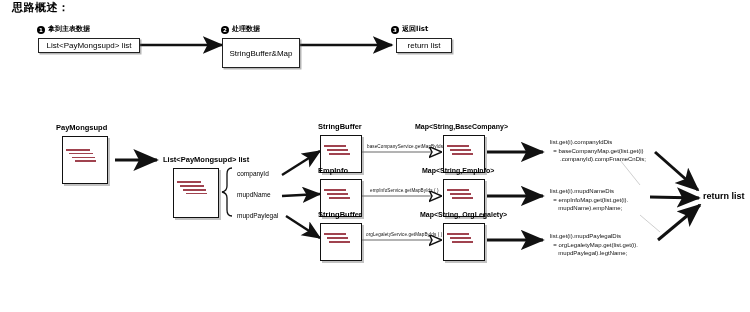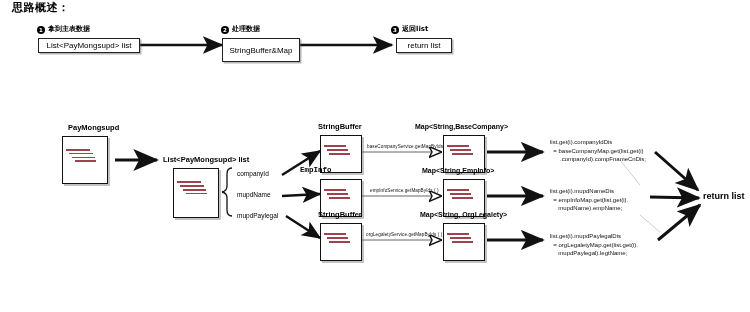--- a/index.html
+++ b/index.html
@@ -141,32 +141,32 @@
   <div class="tx step-label cn" style="left:37px;top:26px;">
     <span class="badge">1</span><span class="txt">拿到主表数据</span>
   </div>
   <div class="topbox" style="left:38px;top:38px;width:102px;height:15px;">
     <span>List&lt;PayMongsupd&gt; list</span>
   </div>
 
   <div class="tx step-label cn" style="left:221px;top:26px;">
     <span class="badge">2</span><span class="txt">处理数据</span>
   </div>
-  <div class="topbox" style="left:222px;top:38px;width:78px;height:24px;">
+  <div class="topbox" style="left:222px;top:38px;width:78px;height:30px;">
     <span>StringBuffer&amp;Map</span>
   </div>
 
   <div class="tx step-label cn" style="left:391px;top:26px;">
     <span class="badge">3</span><span class="txt">返回list</span>
   </div>
   <div class="topbox" style="left:396px;top:38px;width:56px;height:15px;">
     <span>return list</span>
   </div>
 
-  <div class="tx boxlabel" style="left:68px;top:124px;">PayMongsupd</div>
+  <div class="tx boxlabel" style="left:56px;top:124px;">PayMongsupd</div>
   <div class="doc" style="left:62px;top:136px;width:46px;height:48px;">
     <div class="rows">
       <div class="r a"></div>
         <div class="r b"></div>
         <div class="r c"></div>
         <div class="r d"></div>
     </div>
   </div>
 
   <div class="tx boxlabel" style="left:163px;top:156px;">List&lt;PayMongsupd&gt; list</div>
@@ -195,21 +195,21 @@
   <div class="tx boxlabel" style="left:415px;top:123px;font-size:7px;">Map&lt;String,BaseCompany&gt;</div>
   <div class="doc" style="left:443px;top:135px;width:42px;height:38px;">
     <div class="rows">
       <div class="r a"></div>
         <div class="r b"></div>
         <div class="r c"></div>
     </div>
   </div>
   <div class="tx expr" style="left:550px;top:138px;"><span>list.get(i).companyIdDis</span><br><span>  = baseCompanyMap.get(list.get(i)</span><br><span>      .companyId).compFnameCnDis;</span></div>
 
-  <div class="tx boxlabel" style="left:300px;top:167px;font-family:Liberation Mono, monospace;">EmpInfo</div>
+  <div class="tx boxlabel" style="left:318px;top:167px;">EmpInfo</div>
   <div class="doc" style="left:320px;top:179px;width:42px;height:38px;">
     <div class="rows">
       <div class="r a"></div>
         <div class="r b"></div>
         <div class="r c"></div>
     </div>
   </div>
   <div class="tx arrowlabel" style="left:370px;top:189px;">empInfoService.getMapByIds ( )</div>
   <div class="tx boxlabel" style="left:422px;top:167px;font-size:7px;">Map&lt;String,EmpInfo&gt;</div>
   <div class="doc" style="left:443px;top:179px;width:42px;height:38px;">

